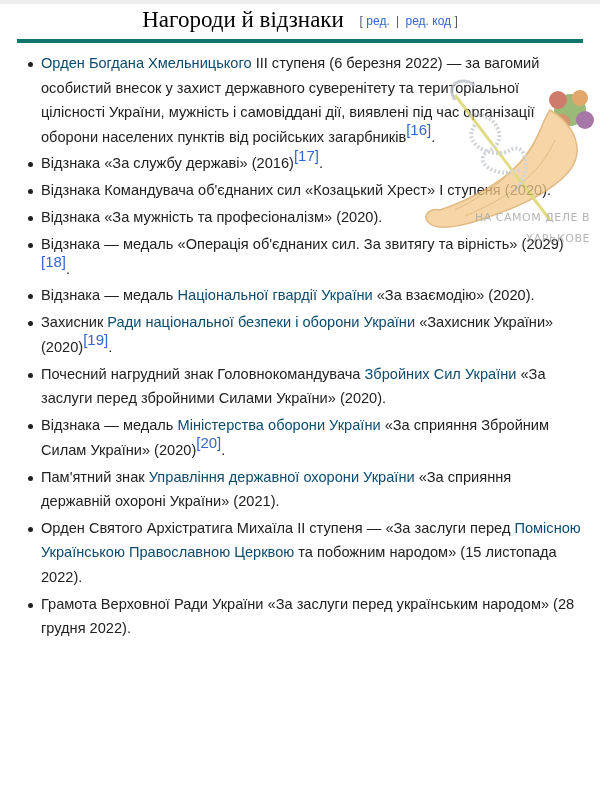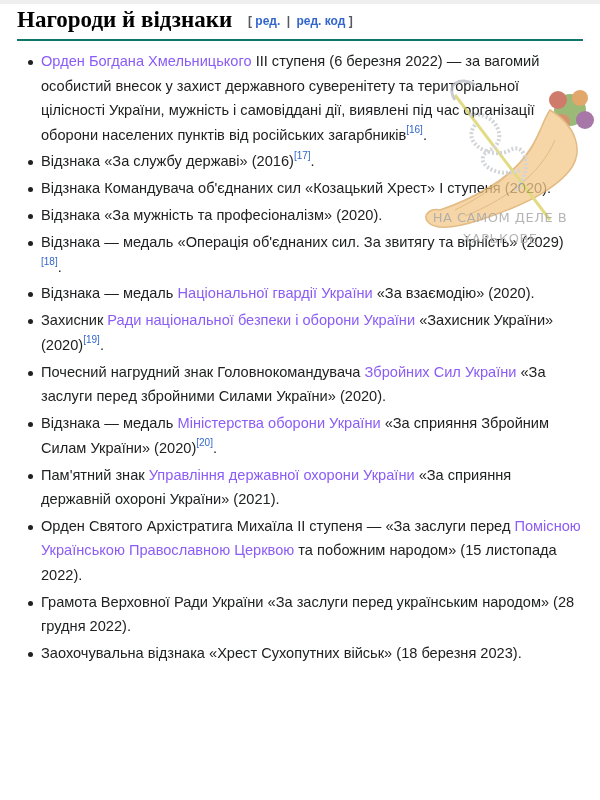--- a/index.html
+++ b/index.html
@@ -13,26 +13,27 @@
   .topband {
     position: absolute; left: 0; top: 0; width: 600px; height: 4px;
     background: #eeeeee;
   }
   .content {
     position: absolute; left: 17px; top: 6px; width: 566px;
   }
   h2.section-heading {
     margin: 0; padding: 0 0 4px 0;
     font-family: "Liberation Serif", "DejaVu Serif", serif;
-    font-weight: bold;
+    font-weight: normal;
     font-size: 23px;
     line-height: 28px;
     color: #000000;
-    border-bottom: 2px solid #0f766e;
+    border-bottom: 4px solid #0f766e;
     height: 29px;
+    text-align: center;
   }
   .editsection {
     font-family: "Liberation Sans", sans-serif;
     font-size: 12px;
     color: #54595d;
     margin-left: 10px;
     vertical-align: 2px;
   }
   .editsection a { color: #3366cc; text-decoration: none; }
   .editsection .sep { color: #54595d; margin: 0 3px; }
@@ -47,31 +48,31 @@
     line-height: 24.5px;
     margin-bottom: 2.4px;
     color: #202122;
   }
   ul.awards li::before {
     content: "";
     position: absolute; left: -13px; top: 11px;
     width: 5px; height: 5px; border-radius: 50%;
     background: #202122;
   }
-  a.wl { color: #8b5cf6; text-decoration: none; }
-  sup.ref { font-size: 10px; line-height: 0; color: #3366cc; vertical-align: 7px; }
+  a.wl { color: #0c4a6e; text-decoration: none; }
+  sup.ref { font-size: 15px; line-height: 0; color: #3366cc; vertical-align: 7px; }
   .watermark {
     position: absolute; left: 400px; top: 70px; width: 200px; height: 190px;
     pointer-events: none;
   }
   .wm-text {
     position: absolute; left: 410px; top: 207px; width: 180px;
-    text-align: center;
+    text-align: right;
     font-family: "DejaVu Sans", sans-serif;
-    font-size: 13px; line-height: 21px;
+    font-size: 11px; line-height: 21px;
     color: #a9a9a9; letter-spacing: 0.5px;
     opacity: 0.85;
   }
 </style>
 </head>
 <body>
 
 <div class="topband"></div>
 
 <div class="content">
@@ -116,23 +117,20 @@
     </li>
     <li>
       <span>Пам'ятний знак </span><a href="#" class="wl">Управління державної охорони України</a><span> «За сприяння державній охороні України» (2021).</span>
     </li>
     <li>
       <span>Орден Святого Архістратига Михаїла ІІ ступеня — «За заслуги перед </span><a href="#" class="wl">Помісною Українською Православною Церквою</a><span> та побожним народом» (15 листопада 2022).</span>
     </li>
     <li>
       <span>Грамота Верховної Ради України «За заслуги перед українським народом» (28 грудня 2022).</span>
     </li>
-    <li>
-      <span>Заохочувальна відзнака «Хрест Сухопутних військ» (18 березня 2023).</span>
-    </li>
   </ul>
 </div>
 
 <svg class="watermark" viewBox="0 0 200 190" xmlns="http://www.w3.org/2000/svg">
   <g opacity="0.75">
 
     <circle cx="170" cy="40" r="16" fill="#7aa34a"></circle>
     <circle cx="158" cy="30" r="9" fill="#c0503a"></circle>
     <circle cx="180" cy="28" r="8" fill="#d98b3a"></circle>
     <circle cx="185" cy="50" r="9" fill="#8a4a8a"></circle>

